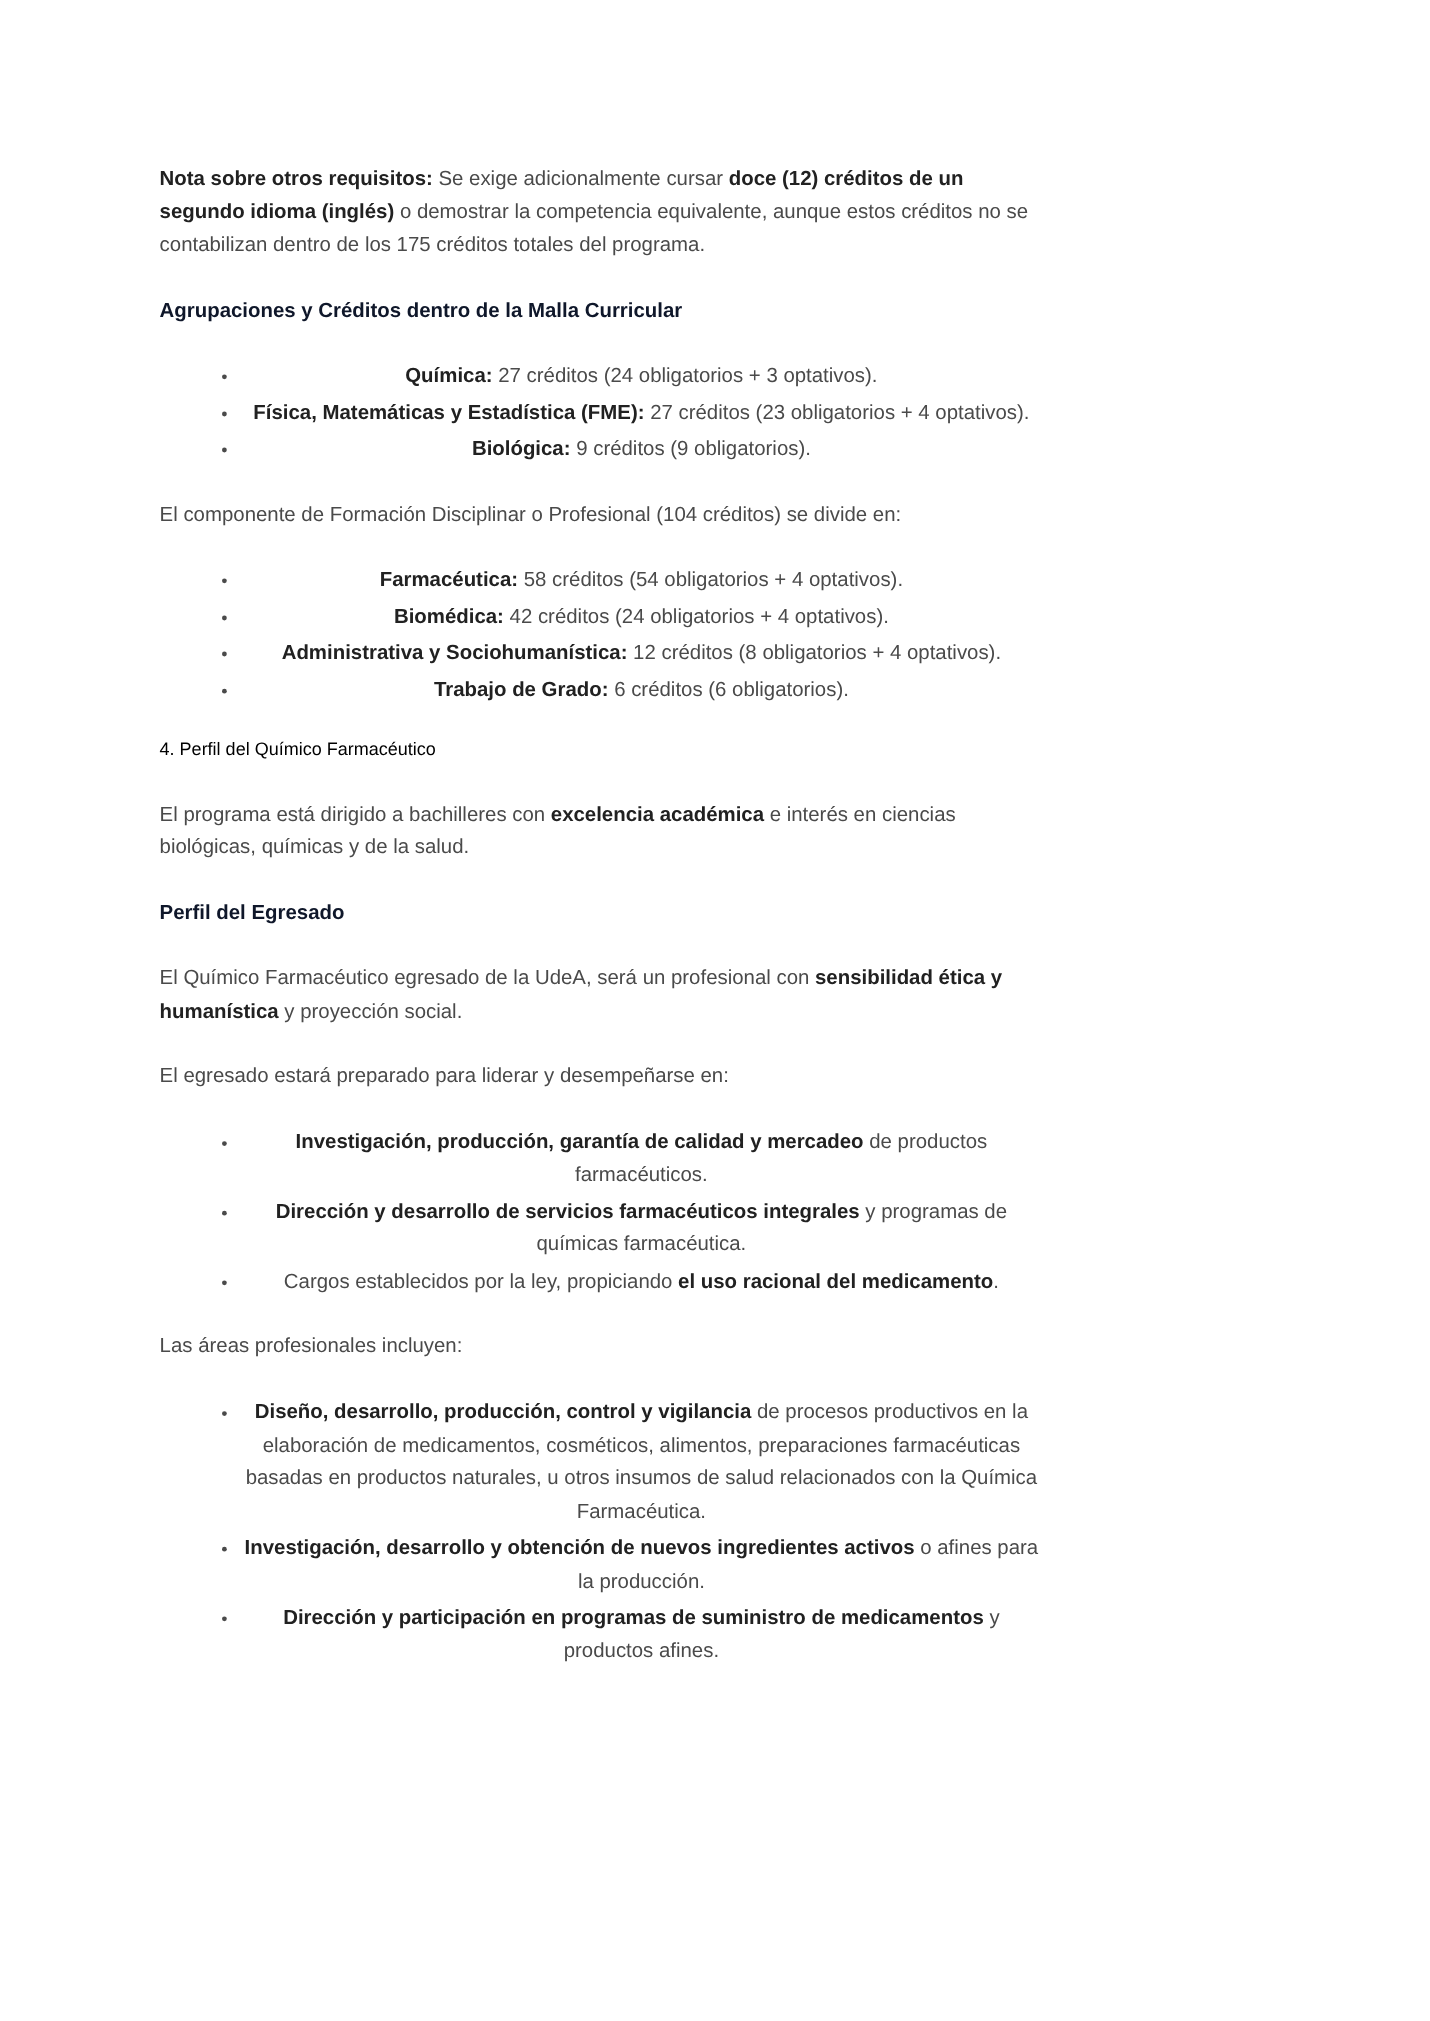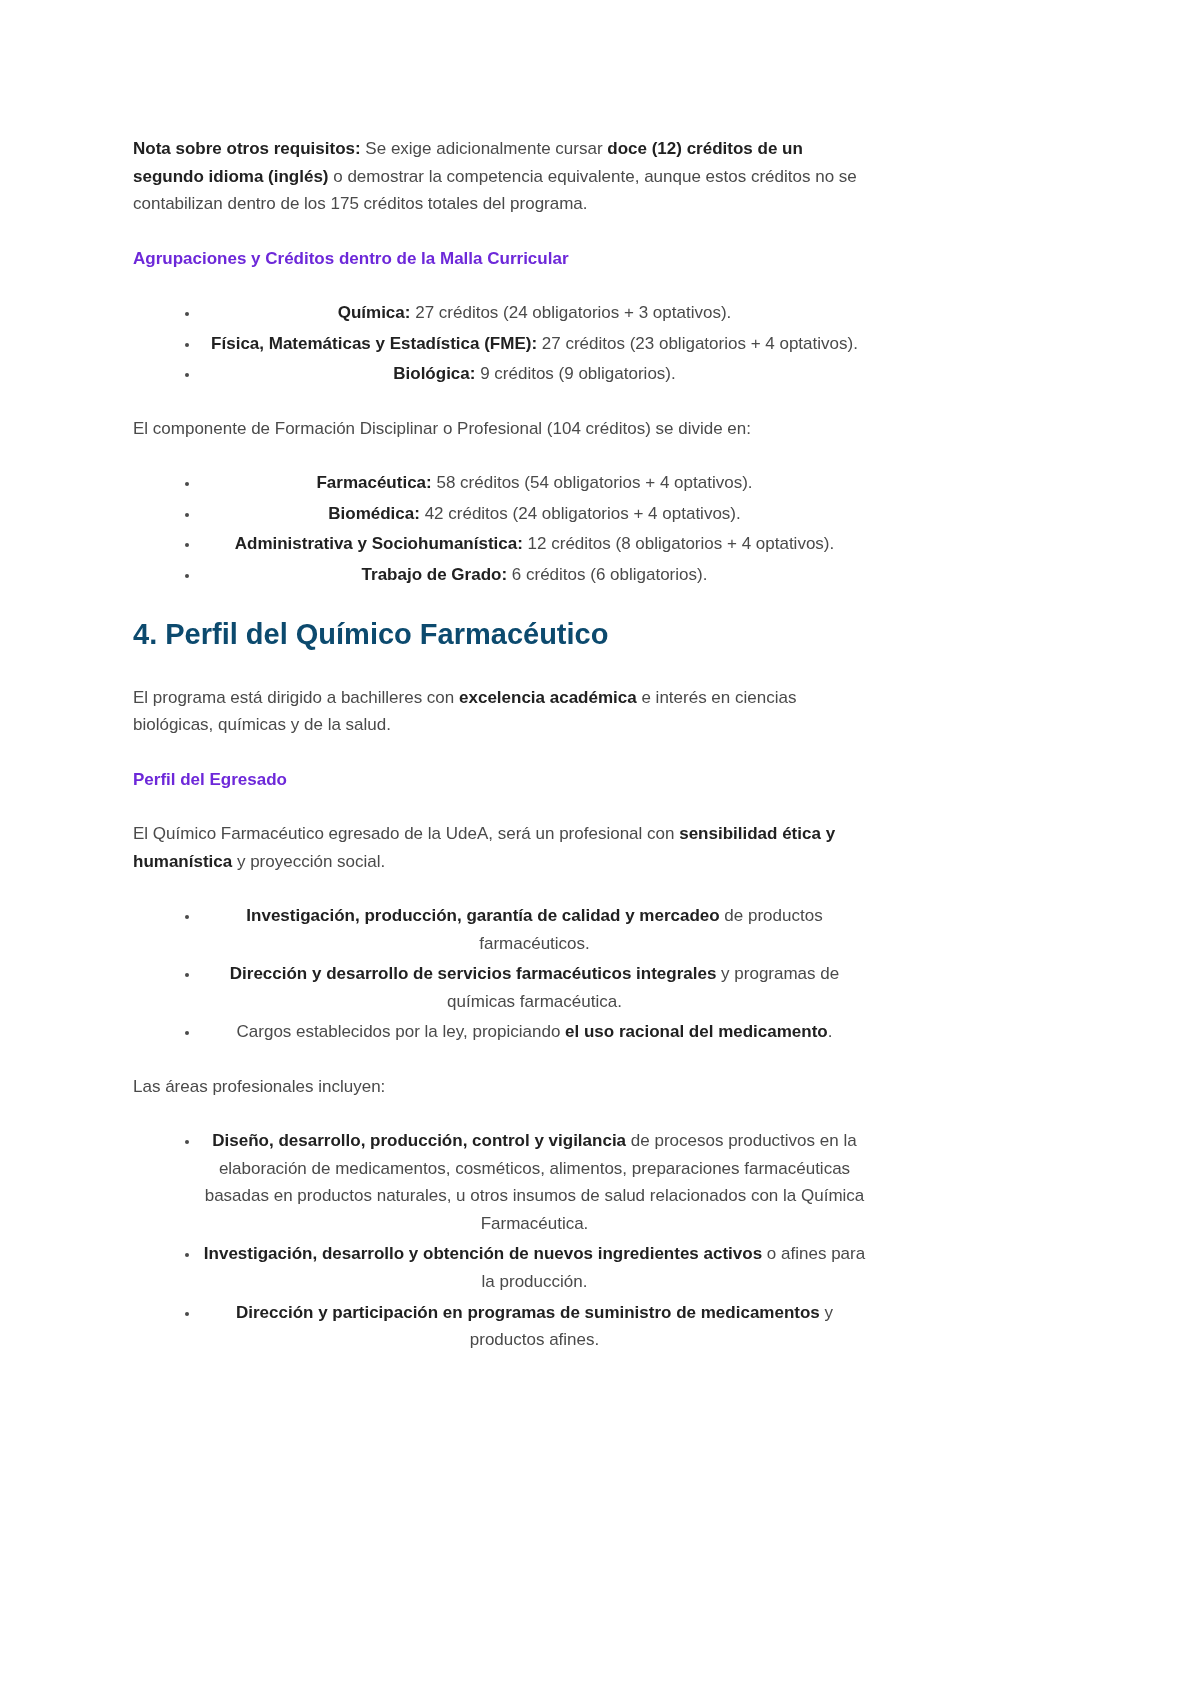--- a/index.html
+++ b/index.html
@@ -14,31 +14,31 @@
     font-family: "Liberation Sans", "DejaVu Sans", sans-serif;
     font-size: 17px;
     line-height: 1.62;
     color: #4a4a4a;
     -webkit-font-smoothing: antialiased;
   }
   .doc p { margin: 0 0 27px 0; }
   .doc strong, .doc b { color: #212121; font-weight: 700; }
   h2.doc-h2 {
     margin: 14px 0 29px 0;
-    font-size: 29px;
+    font-size: 15px;
     line-height: 1.35;
-    font-weight: 700;
-    color: #0c4a6e;
+    font-weight: 400;
+    color: #000000;
   }
   h3.doc-h3 {
     margin: 0 0 27px 0;
     font-size: 17px;
     line-height: 1.62;
     font-weight: 700;
-    color: #6d28d9;
+    color: #0f172a;
   }
   ul.doc-list {
     margin: 0 0 27px 0;
     padding: 0 0 0 67px;
     list-style: disc outside;
   }
   ul.doc-list li {
     margin: 0 0 3px 0;
     padding-left: 1px;
     text-align: center;
@@ -72,20 +72,21 @@
 
   <h2 class="doc-h2">4. Perfil del Químico Farmacéutico</h2>
 
 
   <p><span>El programa está dirigido a bachilleres con </span><strong>excelencia académica</strong><span> e interés en ciencias biológicas, químicas y de la salud.</span></p>
 
   <h3 class="doc-h3">Perfil del Egresado</h3>
 
   <p><span>El Químico Farmacéutico egresado de la UdeA, será un profesional con </span><strong>sensibilidad ética y humanística</strong><span> y proyección social.</span></p>
 
+  <p><span>El egresado estará preparado para liderar y desempeñarse en:</span></p>
 
   <ul class="doc-list">
     <li><strong>Investigación, producción, garantía de calidad y mercadeo</strong><span> de productos farmacéuticos.</span></li>
     <li><strong>Dirección y desarrollo de servicios farmacéuticos integrales</strong><span> y programas de químicas farmacéutica.</span></li>
     <li><span>Cargos establecidos por la ley, propiciando </span><strong>el uso racional del medicamento</strong><span>.</span></li>
   </ul>
 
   <p><span>Las áreas profesionales incluyen:</span></p>
 
   <ul class="doc-list">

